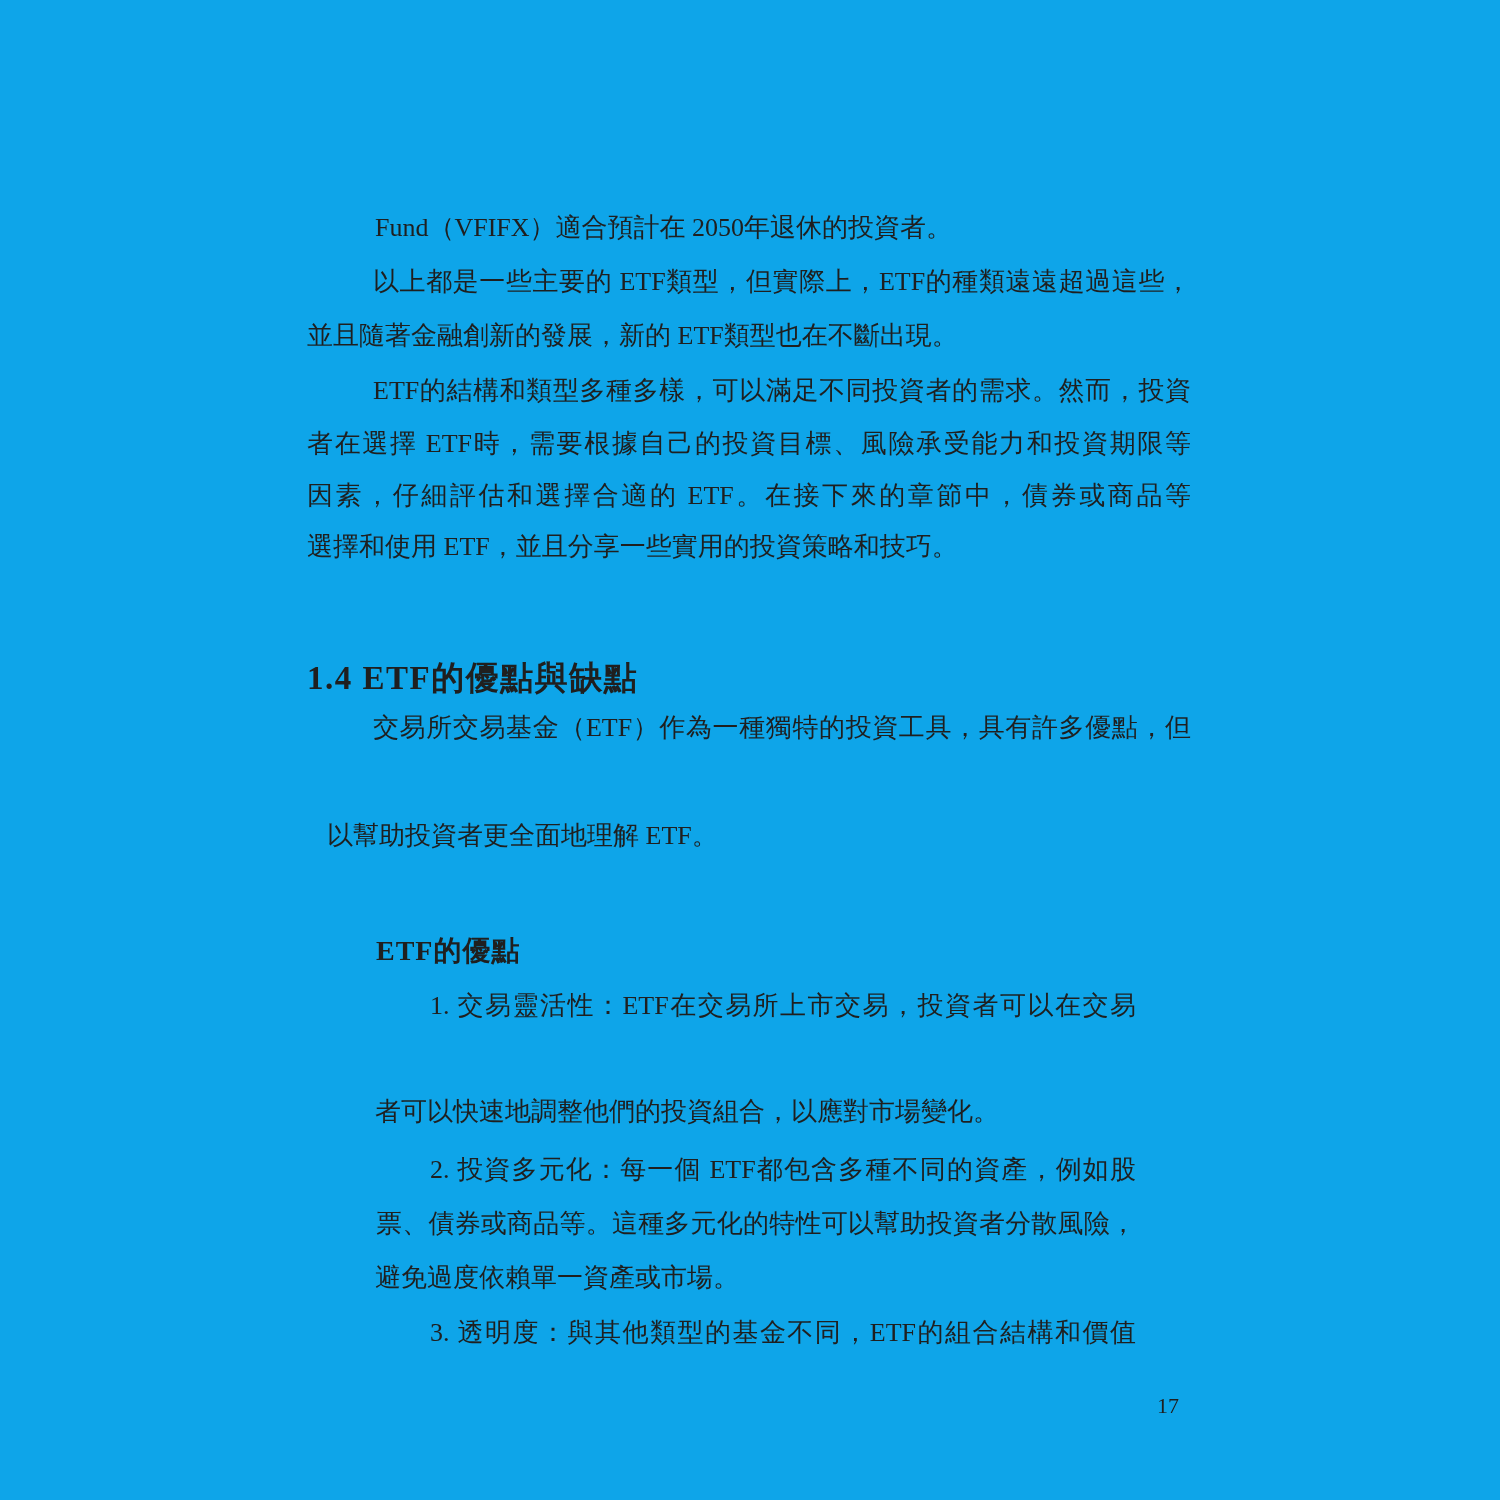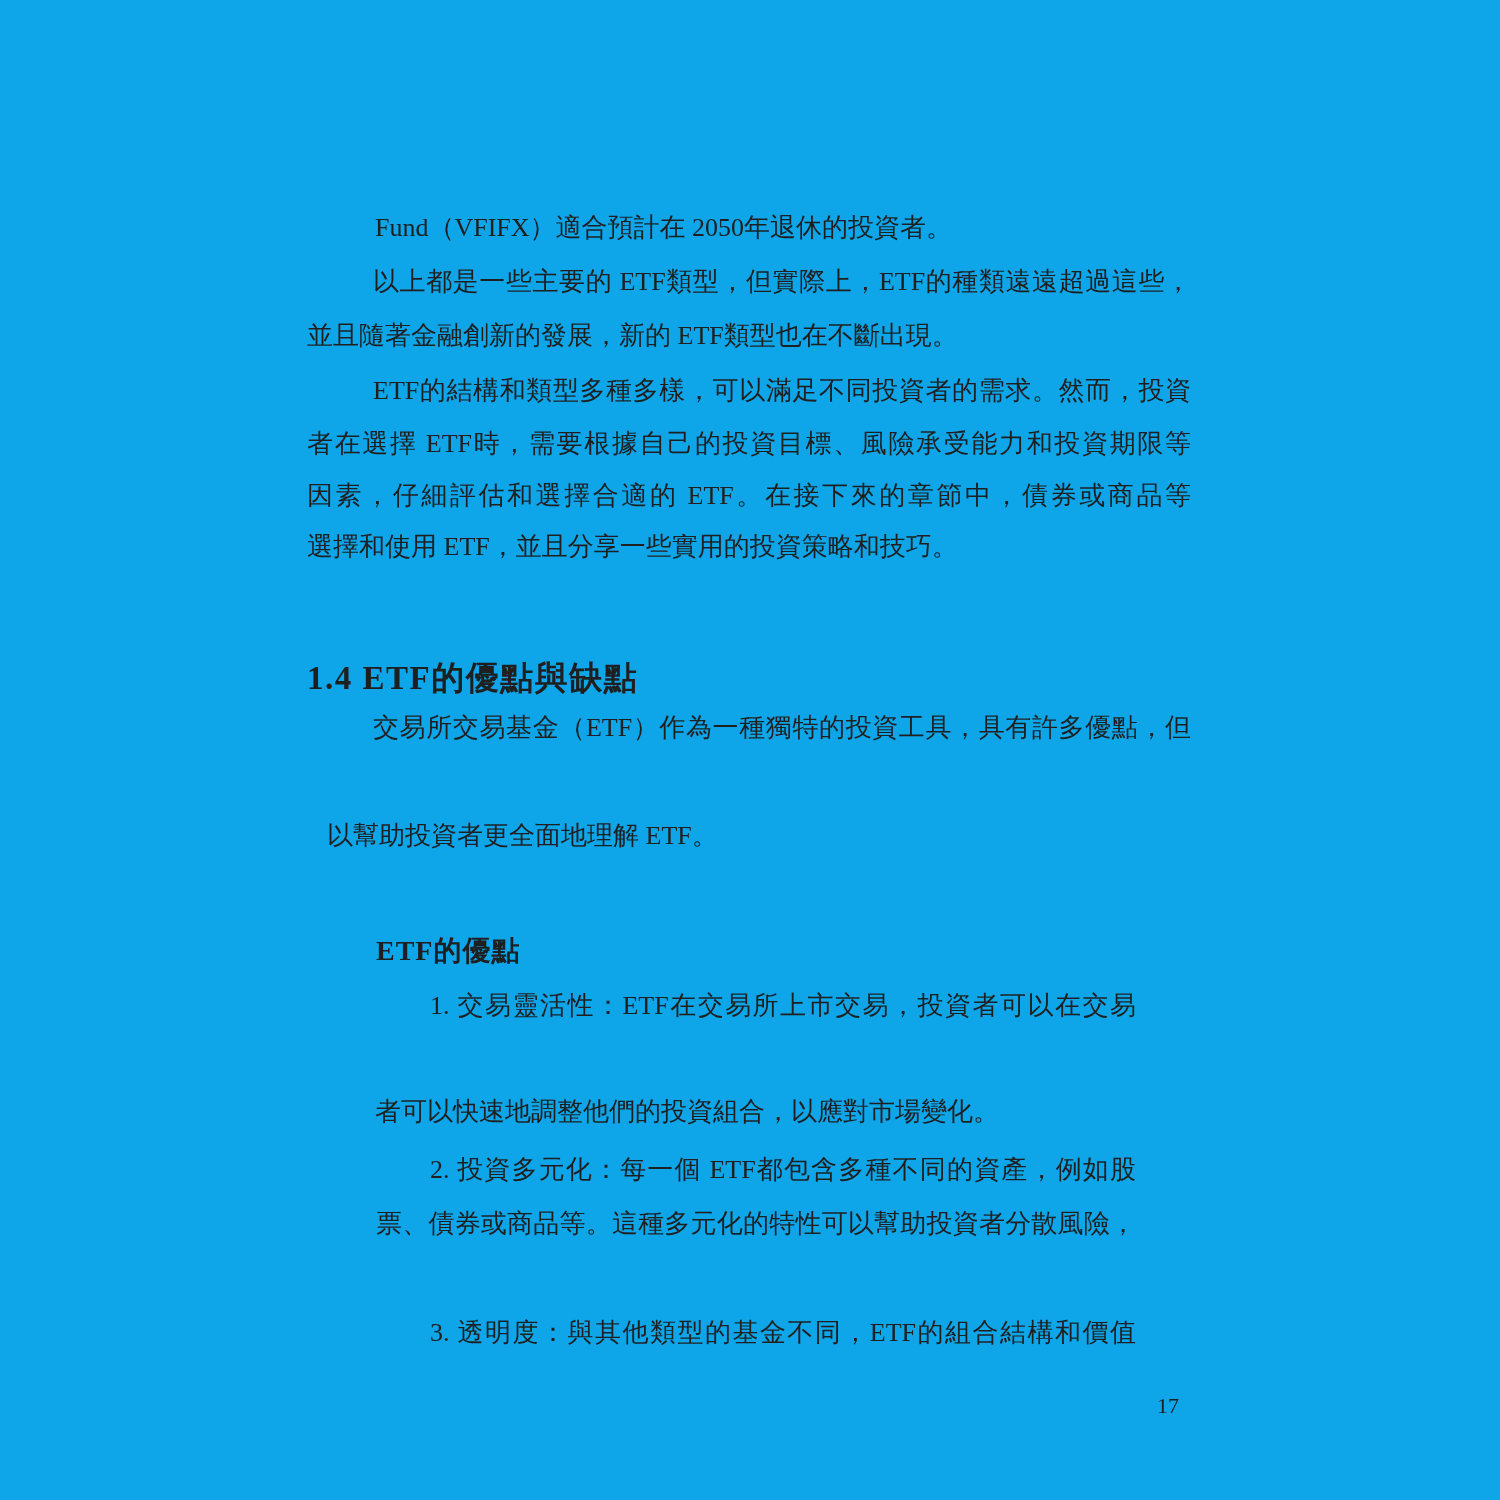--- a/index.html
+++ b/index.html
@@ -57,17 +57,18 @@
 
   <div class="t j" style="top:712px;  left:373px; width:818px;">交易所交易基金（ETF）作為一種獨特的投資工具，具有許多優點，但</div>
   <div class="t" style="top:820px;  left:307px;margin-left:20px;">以幫助投資者更全面地理解 ETF。</div>
 
   <div class="t h2" style="top:934px; left:376px;">ETF的優點</div>
 
   <div class="t j" style="top:990px;  left:430px; width:706px;">1. 交易靈活性：ETF在交易所上市交易，投資者可以在交易</div>
   <div class="t" style="top:1096px; left:375px;">者可以快速地調整他們的投資組合，以應對市場變化。</div>
   <div class="t j" style="top:1154px; left:430px; width:706px;">2. 投資多元化：每一個 ETF都包含多種不同的資產，例如股</div>
   <div class="t j" style="top:1208px; left:376px; width:760px;">票、債券或商品等。這種多元化的特性可以幫助投資者分散風險，</div>
+  <div class="t" style="top:1262px; left:375px;">避免過度依賴單一資產或市場。</div>
   <div class="t j" style="top:1317px; left:430px; width:706px;">3. 透明度：與其他類型的基金不同，ETF的組合結構和價值</div>
 
   <div class="t pagenum" style="top:1390px; left:1157px;">17</div>
 
 </div>
 
 </body></html>

